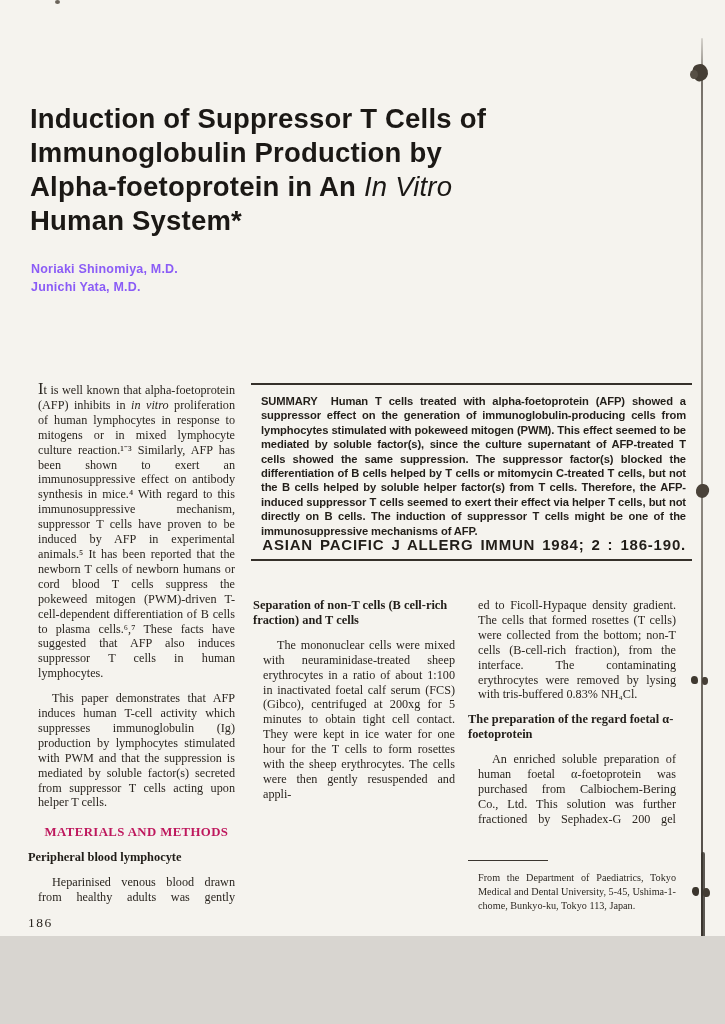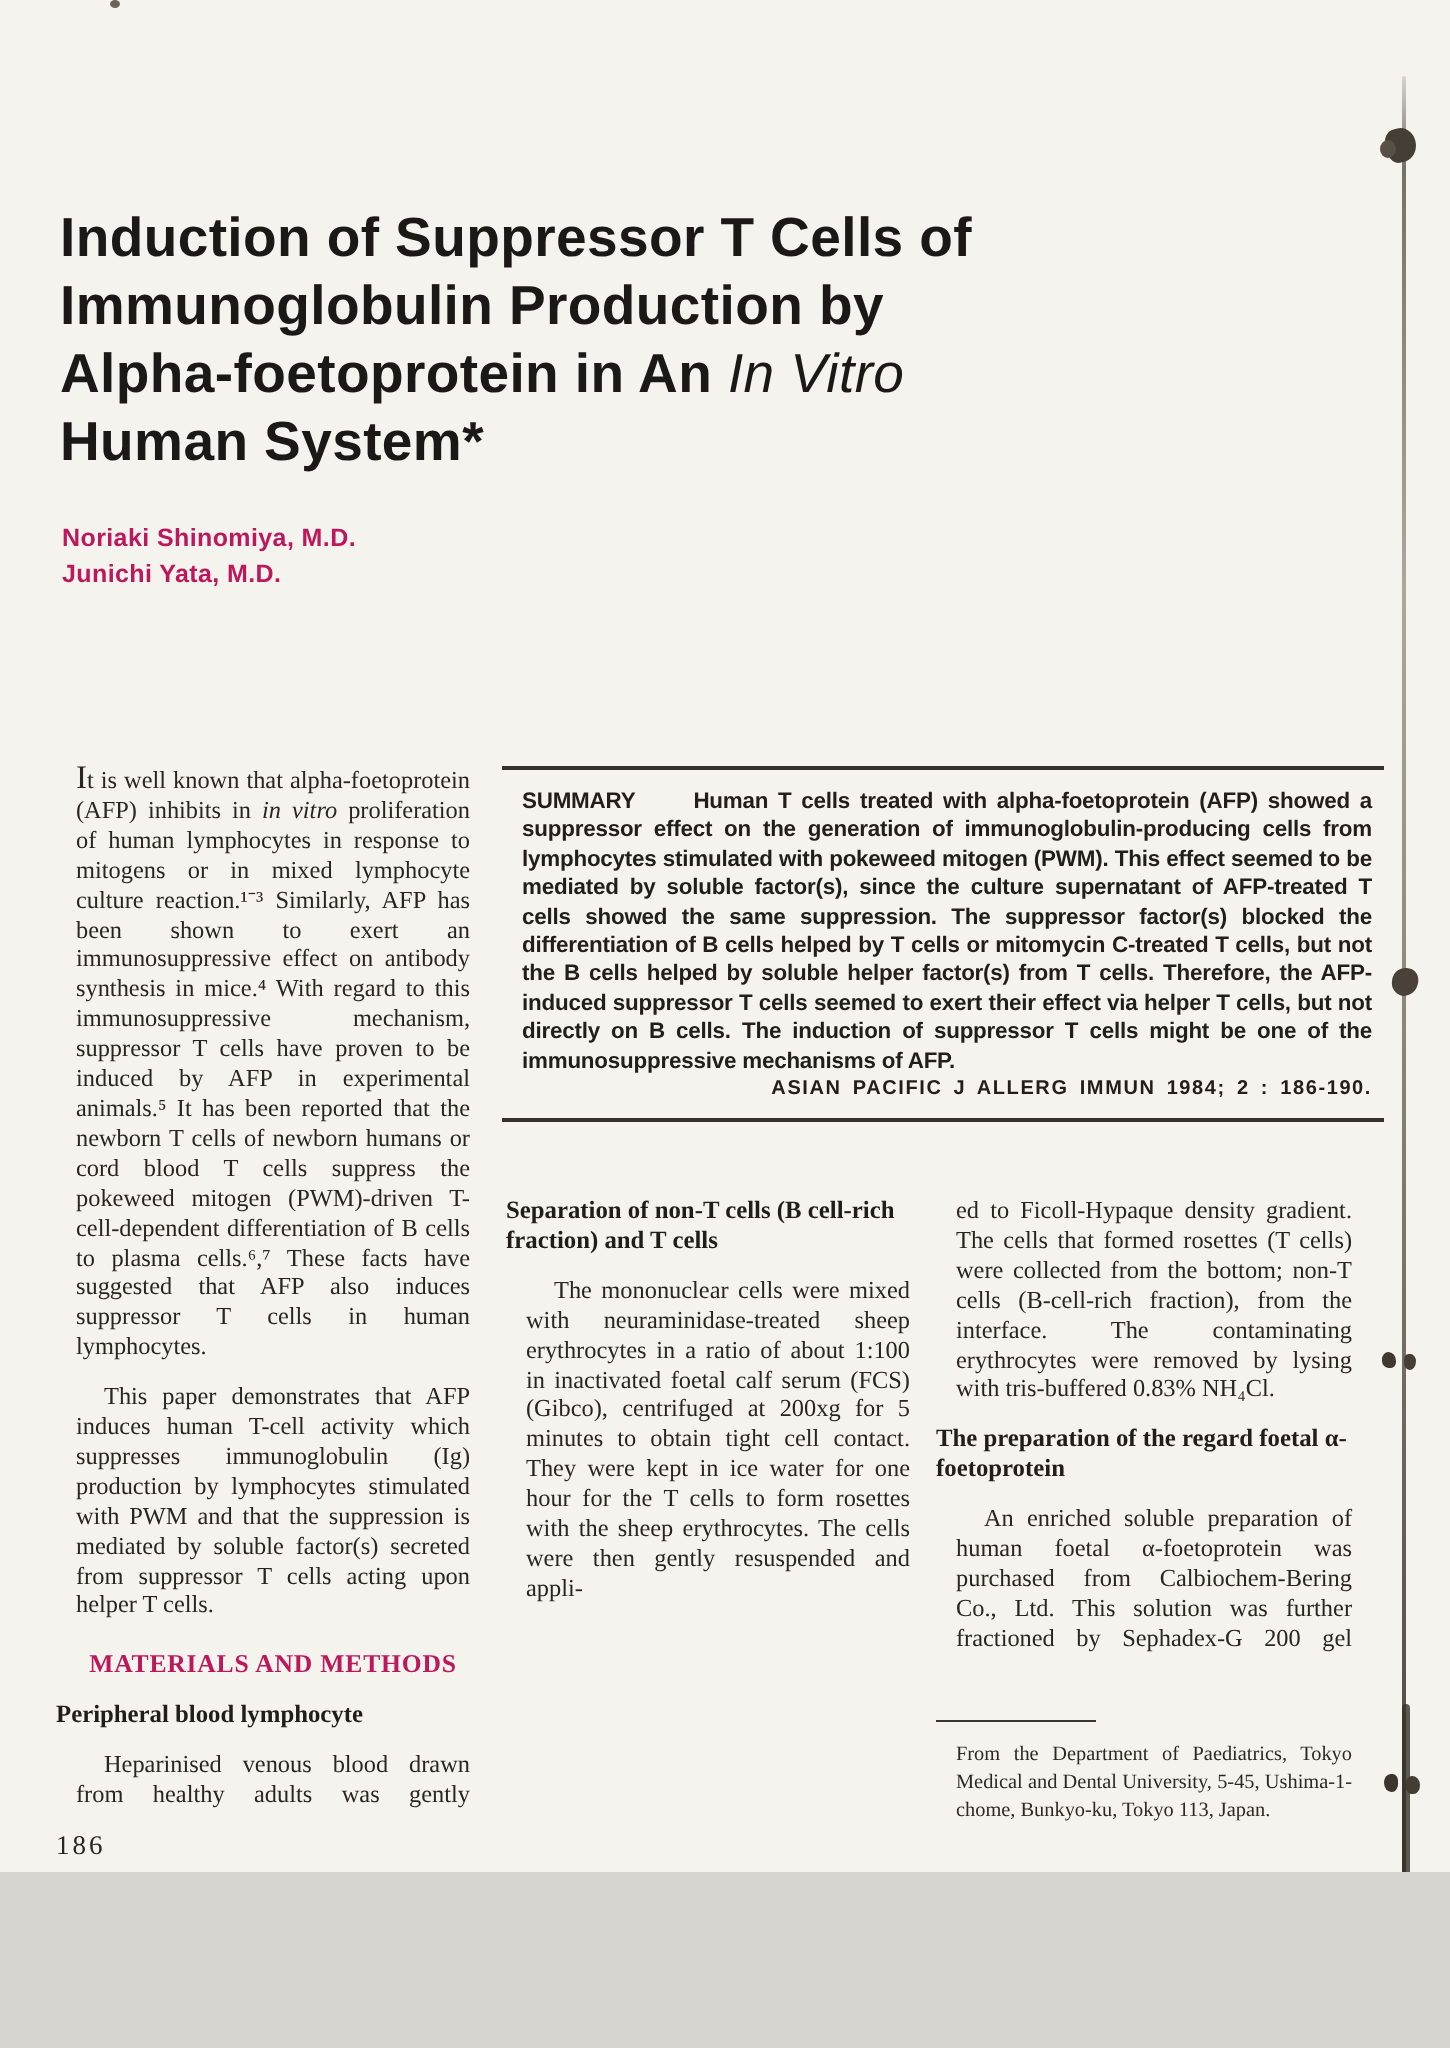--- a/index.html
+++ b/index.html
@@ -6,21 +6,21 @@
   .page{position:relative;width:725px;height:936px;background:#f5f3ee;overflow:hidden;
         font-family:"Liberation Serif",serif;color:#28231d;}
 
   
   .title{position:absolute;left:30px;top:102px;font-family:"Liberation Sans",sans-serif;
          font-weight:bold;font-size:27.5px;line-height:34px;color:#1b1815;letter-spacing:.2px;white-space:nowrap;}
   .title .tit-italic{font-weight:normal;font-style:italic;}
 
   
   .authors{position:absolute;left:31px;top:261px;font-family:"Liberation Sans",sans-serif;
-           font-weight:bold;font-size:12.5px;line-height:17.5px;color:#be185d;letter-spacing:.2px;}
+           font-weight:bold;font-size:12.5px;line-height:17.5px;color:#8b5cf6;letter-spacing:.2px;}
 
   
   .col{position:absolute;text-align:justify;font-size:12.2px;line-height:14.9px;color:#2a251f;}
   .col p{margin:10px;}
   .col-left{left:28px;top:372px;width:217px;}
   .col-mid{left:253px;top:588px;width:212px;}
   .col-right{left:468px;top:588px;width:218px;}
   .indent{text-indent:14px;}
   .cont{text-align-last:justify;}
   .lead::first-letter{font-size:16.5px;}
@@ -28,22 +28,22 @@
                margin:15px 0 10px 0 !important;text-align-last:center;color:#be185d;}
   .sub-heading{font-weight:bold;font-size:12.4px;margin:10px 0 6px 0 !important;
                text-align:left;text-align-last:left;color:#211d18;}
 
   
   .summary{position:absolute;left:251px;top:383px;width:441px;box-sizing:border-box;
            border-top:2px solid #35302a;border-bottom:2px solid #35302a;
            padding:9px 6px 7px 10px;font-family:"Liberation Sans",sans-serif;font-weight:bold;
            font-size:11.2px;line-height:14.4px;text-align:justify;color:#221e19;letter-spacing:-.1px;}
   .summary p{margin:0;}
-  .summary-label{margin-right:29px;}
-  .summary-citation{text-align:center;text-align-last:right;margin-top:4px;font-size:10px;
+  .summary-label{margin-right:13px;}
+  .summary-citation{text-align:center;text-align-last:right;margin-top:4px;font-size:15px;
                     letter-spacing:.8px;word-spacing:2px;}
 
   
   .footnote-rule{width:80px;height:0;border-top:1.5px solid #3a352f;margin:33px 0 7px 0;}
   .footnote{font-size:10.2px;line-height:13.9px;text-align:justify;color:#2d2822;}
 
   
   .page-number{position:absolute;left:28px;top:915px;font-size:13.5px;letter-spacing:1.5px;color:#2a251f;}
 
   

